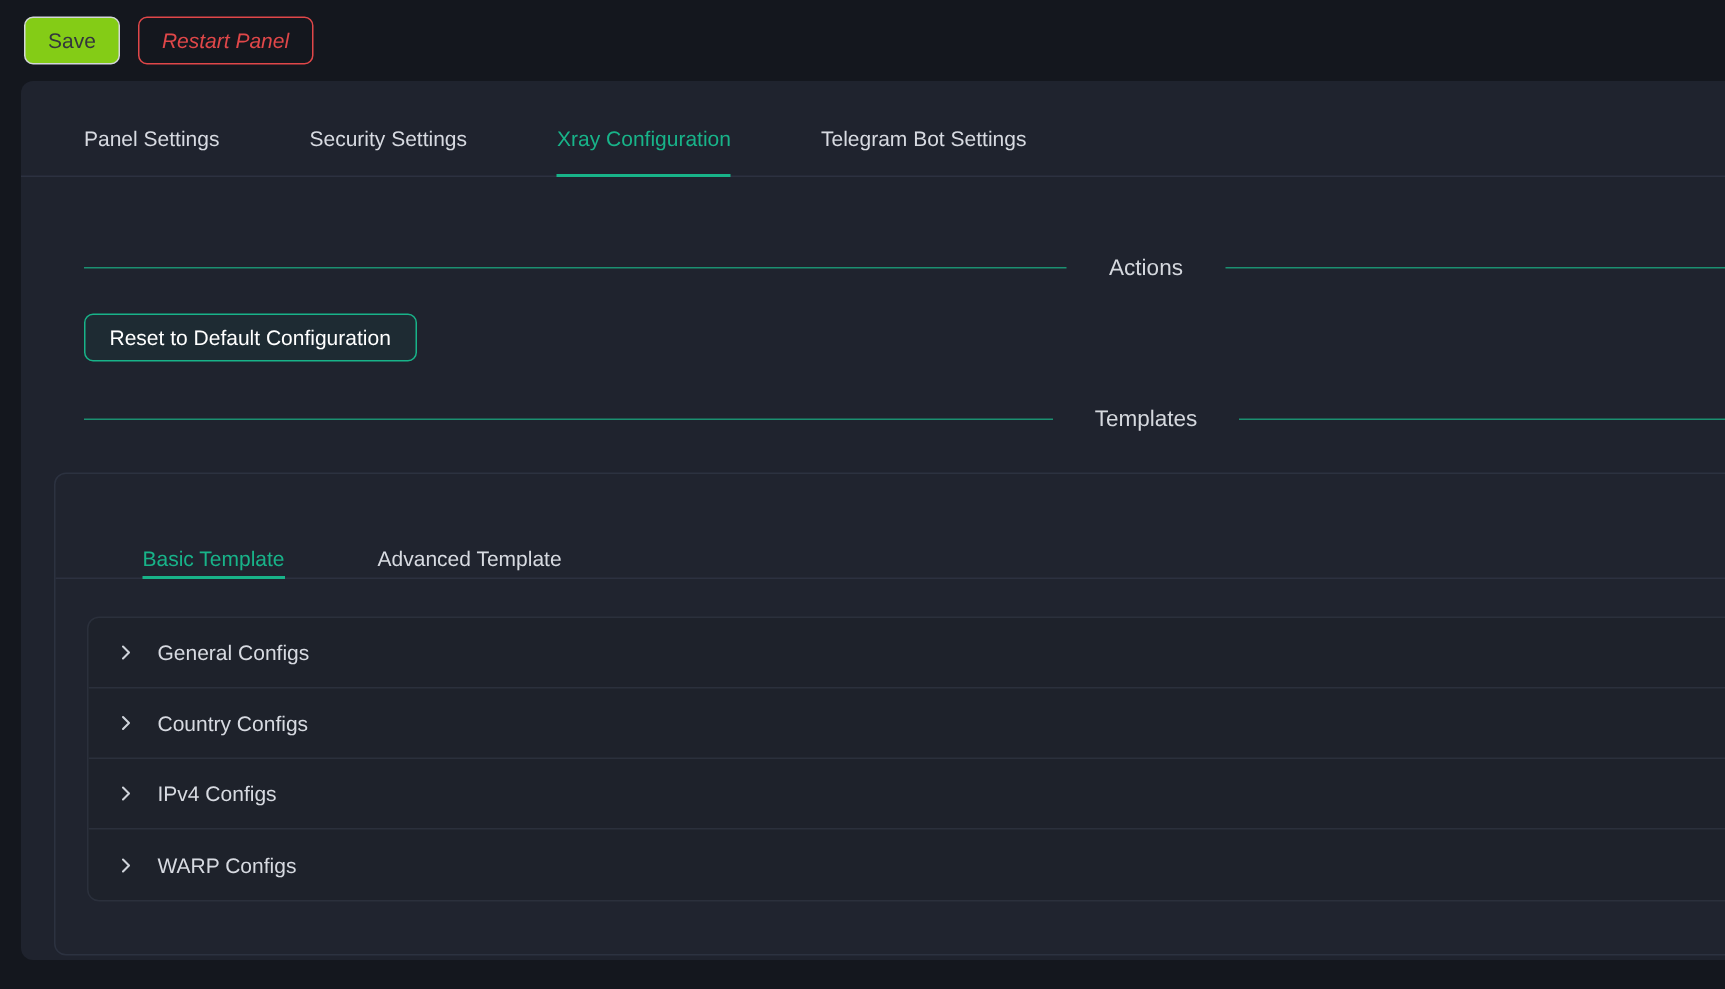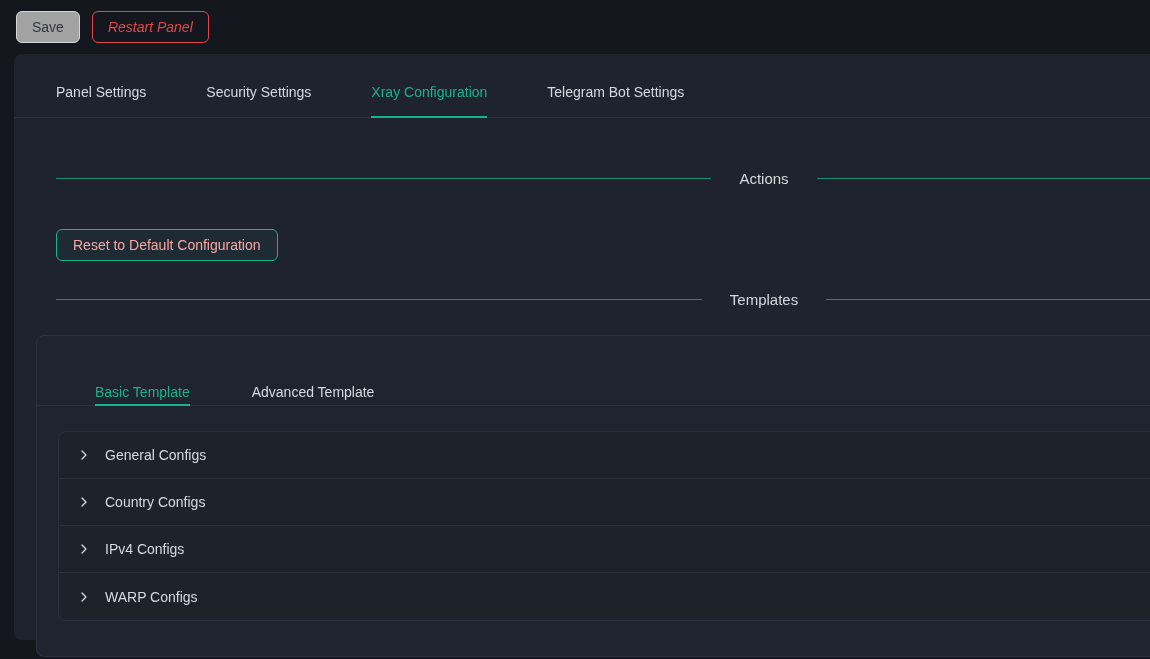--- a/index.html
+++ b/index.html
@@ -26,21 +26,21 @@
   }
   .btn {
     border-radius: 6px;
     padding: 6px 15px;
     font-size: 14px;
     cursor: pointer;
     line-height: 18px;
     font-family: "Liberation Sans", sans-serif;
   }
   .btn-save {
-    background: #a3a3a3;
+    background: #84cc16;
     color: #33363d;
     border: 1px solid #d4d6da;
   }
   .btn-restart {
     background: transparent;
     color: #e04749;
     border: 1px solid #e04749;
     font-style: italic;
   }
 
@@ -90,23 +90,23 @@
     background: rgba(27, 181, 136, 0.75);
   }
   .divider .label {
     padding: 0 28px;
     white-space: nowrap;
   }
   .divider.templates { margin-top: 30px; }
 
   
   .btn-reset {
-    margin: 42px 0 0 42px;
+    margin: 22px 0 0 42px;
     background: rgba(24, 179, 137, 0.06);
-    color: #fca5a5;
+    color: #ffffff;
     border: 1px solid #18b389;
     border-radius: 6px;
     padding: 7px 16px;
     font-size: 14px;
     cursor: pointer;
     font-family: "Liberation Sans", sans-serif;
     text-align: center;
   }
 
   

